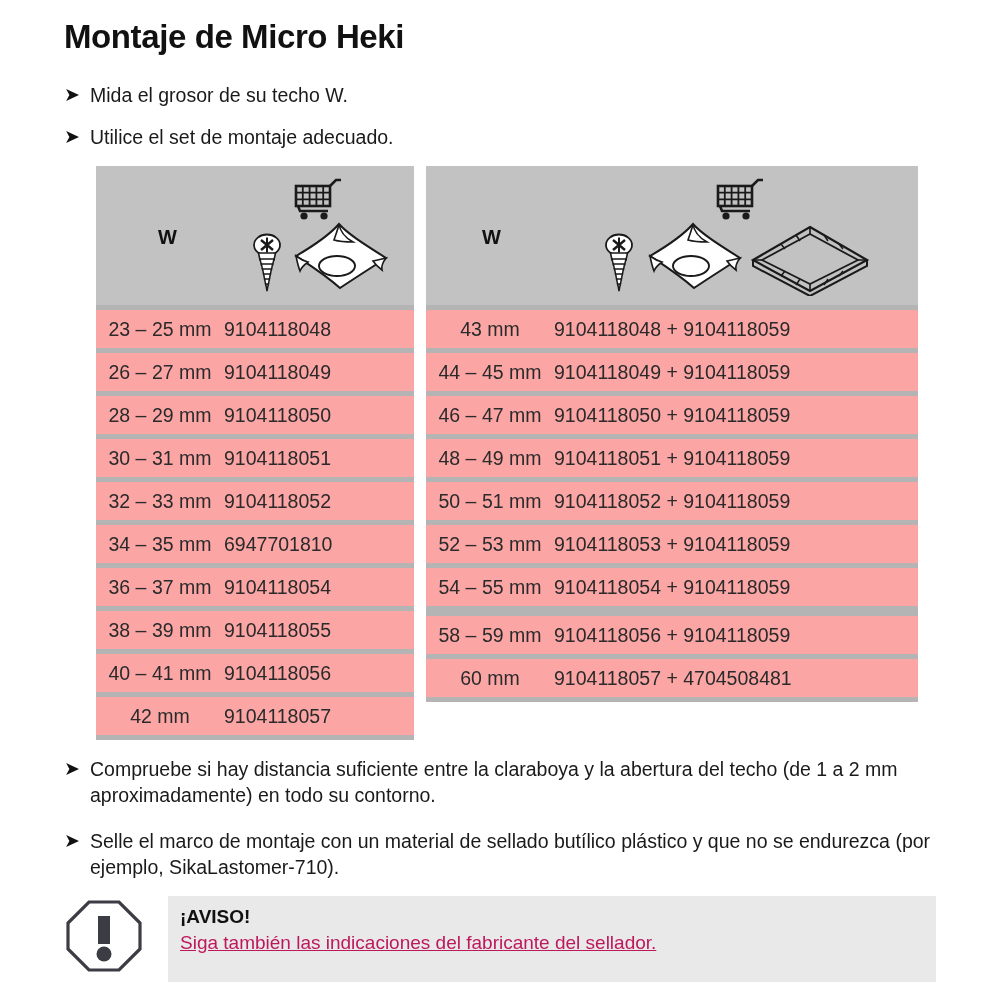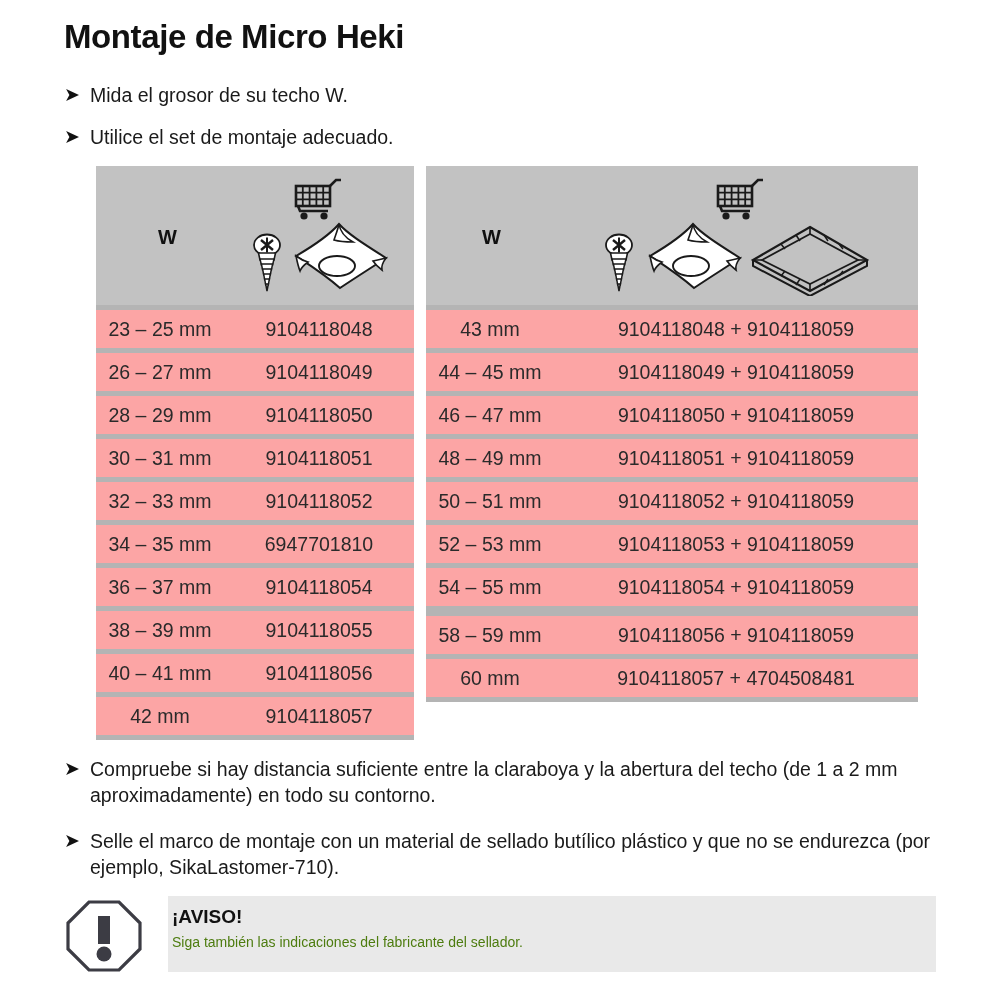--- a/index.html
+++ b/index.html
@@ -111,21 +111,21 @@
   }
   .cell-w {
     font-size: 19.5px;
     color: #2a2a2a;
     text-align: center;
     white-space: nowrap;
   }
   .cell-pn {
     font-size: 19.5px;
     color: #2a2a2a;
-    text-align: center;
+    text-align: left;
     white-space: nowrap;
   }
   .table-left  .cell-w  { width: 128px; }
   .table-left  .cell-pn { width: 190px; }
   .table-right .cell-w  { width: 128px; }
   .table-right .cell-pn { width: 364px; }
 
   
   #bullet-3 { left: 64px; top: 756px; width: 880px; }
   #bullet-4 { left: 64px; top: 828px; width: 880px; }
@@ -140,34 +140,35 @@
     display: flex;
     align-items: flex-start;
   }
   .notice-icon {
     flex: 0 0 104px;
     padding-top: 2px;
   }
   .notice-box {
     flex: 1 1 auto;
     background: #e9e9e9;
-    height: 76px;
-    padding: 9px 0 0 4px;
+    height: 86px;
+    padding: 9px 0 0 12px;
     box-sizing: border-box;
   }
   .notice-title {
     font-size: 19px;
     font-weight: bold;
     color: #111;
     line-height: 24px;
   }
   .notice-body {
-    font-size: 14px;
-    color: #4d7c0f;
+    font-size: 19px;
+    color: #be185d;
     line-height: 27px;
+    text-decoration: underline;
   }
 </style>
 </head>
 <body>
 
 <div class="page">
 
   <div class="title">Montaje de Micro Heki</div>
 
   <div class="bullet-row" id="bullet-1">

